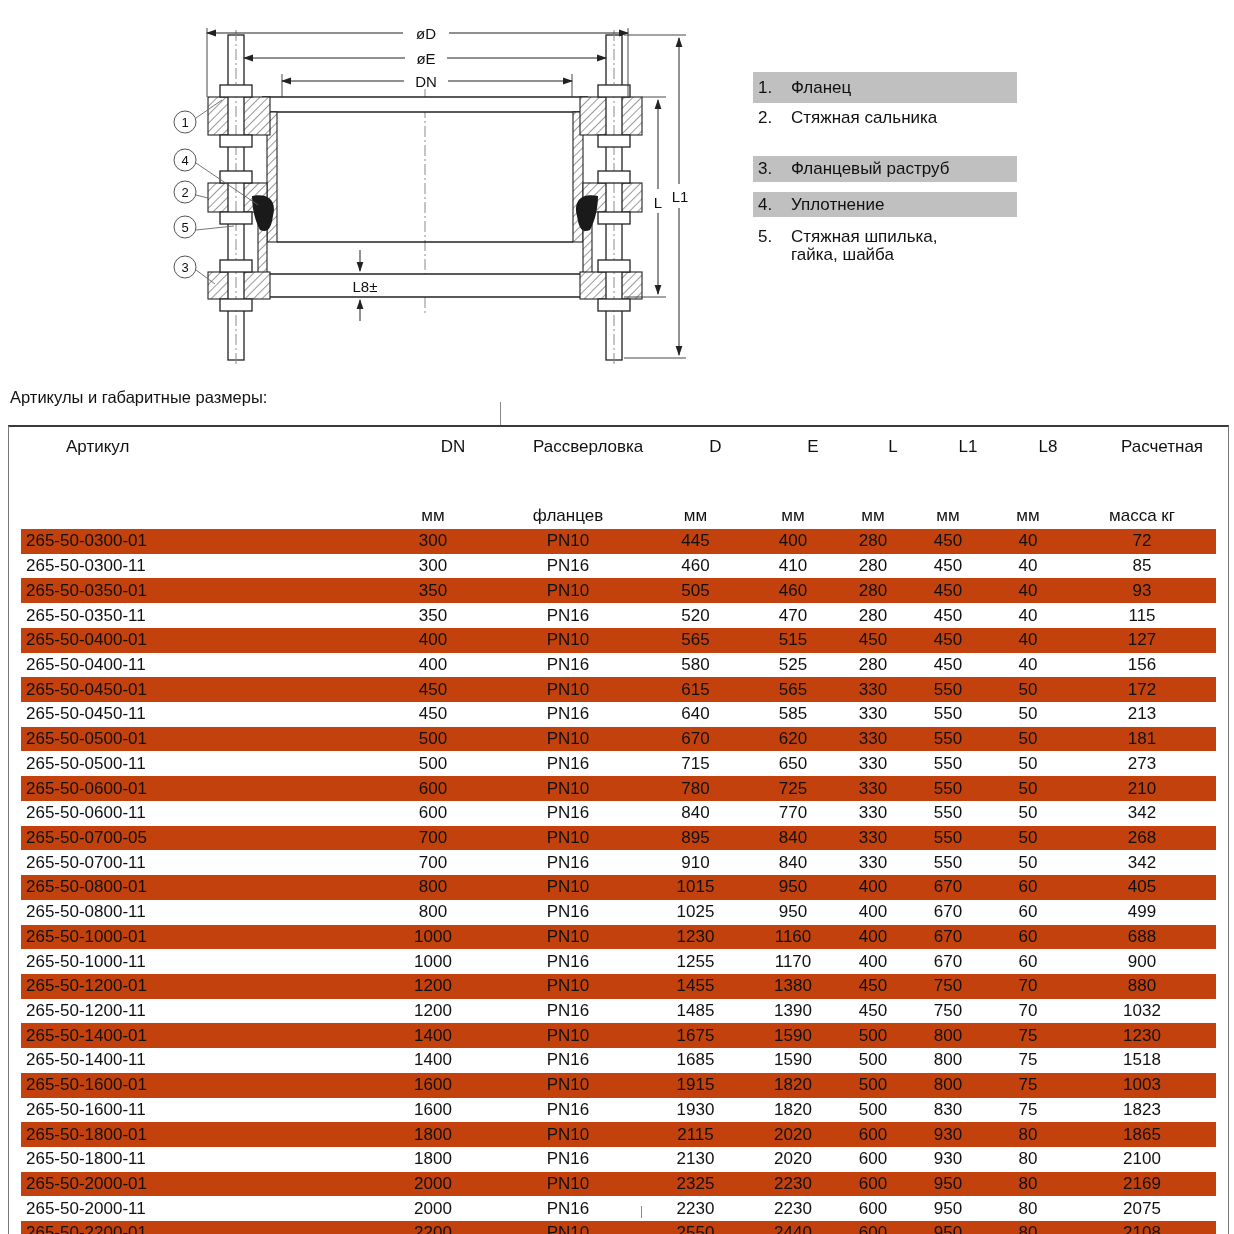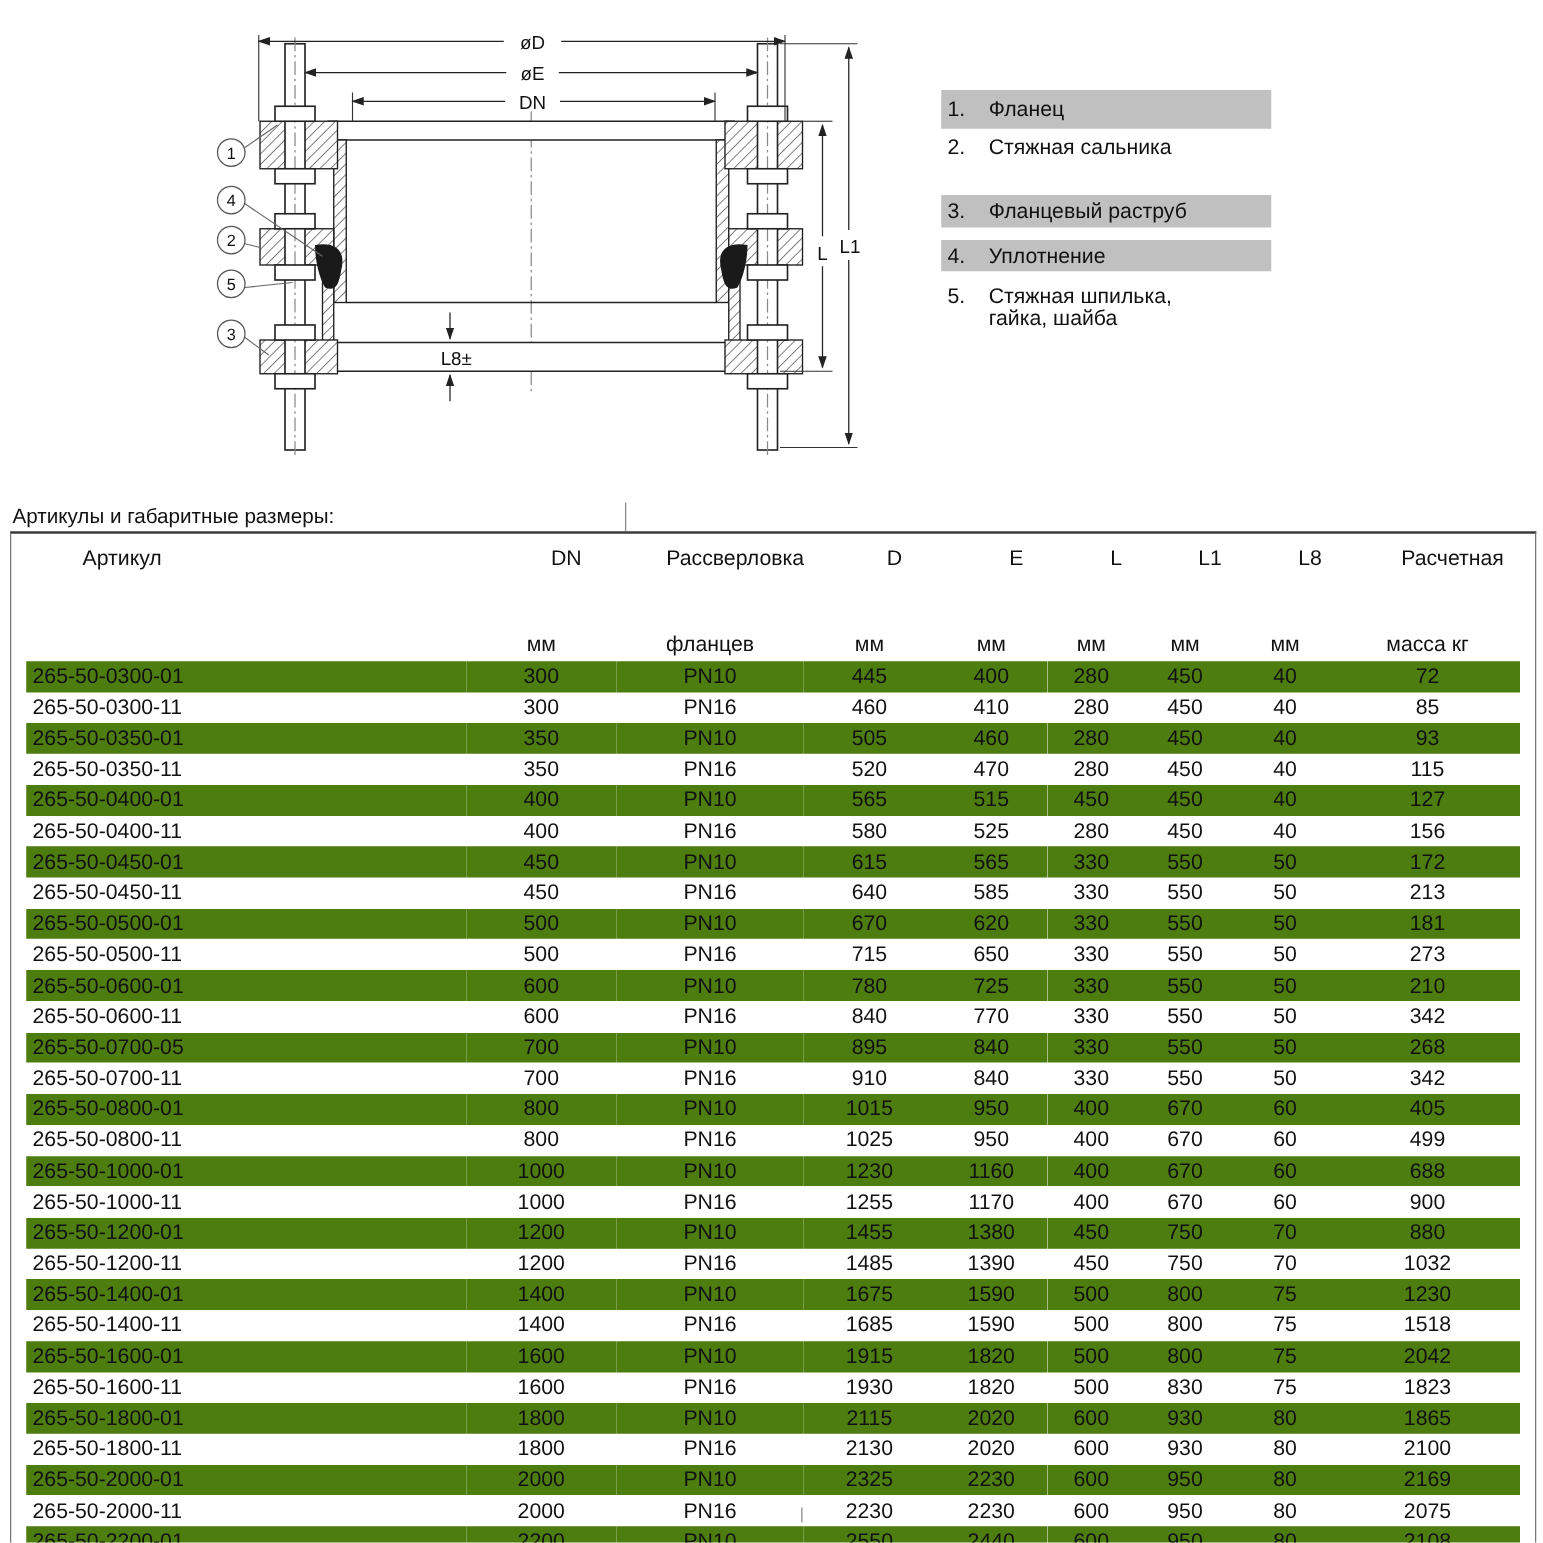--- a/index.html
+++ b/index.html
@@ -19,35 +19,35 @@
   #legend{position:absolute;left:753px;top:0;width:264px;}
   .legend-item{position:absolute;left:0;width:264px;display:flex;font-size:17px;}
   .legend-item.gray{background:#c0c0c0;}
   .legend-item .num{width:38px;padding-left:5px;box-sizing:border-box;}
   .legend-item:nth-child(1){top:72px;height:31px;line-height:31px;}
   .legend-item:nth-child(2){top:104px;height:28px;line-height:28px;}
   .legend-item:nth-child(3){top:156px;height:26px;line-height:26px;}
   .legend-item:nth-child(4){top:192px;height:25px;line-height:25px;}
   .legend-item:nth-child(5){top:226px;height:40px;line-height:18px;padding-top:2px;}
   
-  #tbl-title{position:absolute;left:10px;top:404px;font-size:16.5px;}
+  #tbl-title{position:absolute;left:10px;top:388px;font-size:16.5px;}
   #tbl-wrap{position:absolute;left:8px;top:425px;width:1219px;border-top:2px solid #3b3b3b;border-bottom:2px solid #3b3b3b;border-left:1px solid #777;border-right:1px solid #777;}
   #tick-top{position:absolute;left:500px;top:402px;width:1px;height:23px;background:#888;}
   #tick-bottom{position:absolute;left:641px;top:1206px;width:1px;height:12px;background:#888;}
   table.dtable{border-collapse:collapse;table-layout:fixed;width:1195px;margin:0 12px;font-size:17px;}
   .dtable col.c1{width:352px;}.dtable col.c2{width:120px;}.dtable col.c3{width:150px;}
   .dtable col.c4{width:105px;}.dtable col.c5{width:90px;}.dtable col.c6{width:70px;}
   .dtable col.c7{width:80px;}.dtable col.c8{width:80px;}.dtable col.c9{width:148px;}
   .dtable th{font-weight:normal;text-align:center;vertical-align:top;padding:0;height:62px;}
   .dtable th .h1{margin-top:7px;line-height:25px;margin-left:40px;}
   .dtable th .h2{line-height:26px;margin-top:44px;}
   .dtable th.first{text-align:left;padding-left:5px;}
   .dtable td{height:24.72px;padding:0;text-align:center;white-space:nowrap;overflow:hidden;}
   .dtable td.first{text-align:left;padding-left:5px;}
-  .dtable tr.gray{background:#4d7c0f;}
+  .dtable tr.gray{background:#c2410c;}
 </style>
 </head>
 <body>
 
 <svg id="drawing" width="740" height="390" viewBox="0 0 740 390" xmlns="http://www.w3.org/2000/svg">
   <defs>
     <pattern id="hatch" patternUnits="userSpaceOnUse" width="6" height="6" patternTransform="rotate(45)">
       <rect width="6" height="6" fill="#fff"></rect>
       <line x1="0" y1="0" x2="0" y2="6" stroke="#555" stroke-width="1.2"></line>
     </pattern>
@@ -500,21 +500,21 @@
         </tr>
         <tr class="gray">
           <td class="first">265-50-1600-01</td>
           <td>1600</td>
           <td>PN10</td>
           <td>1915</td>
           <td>1820</td>
           <td>500</td>
           <td>800</td>
           <td>75</td>
-          <td>2042</td>
+          <td>1003</td>
         </tr>
         <tr>
           <td class="first">265-50-1600-11</td>
           <td>1600</td>
           <td>PN16</td>
           <td>1930</td>
           <td>1820</td>
           <td>500</td>
           <td>830</td>
           <td>75</td>

